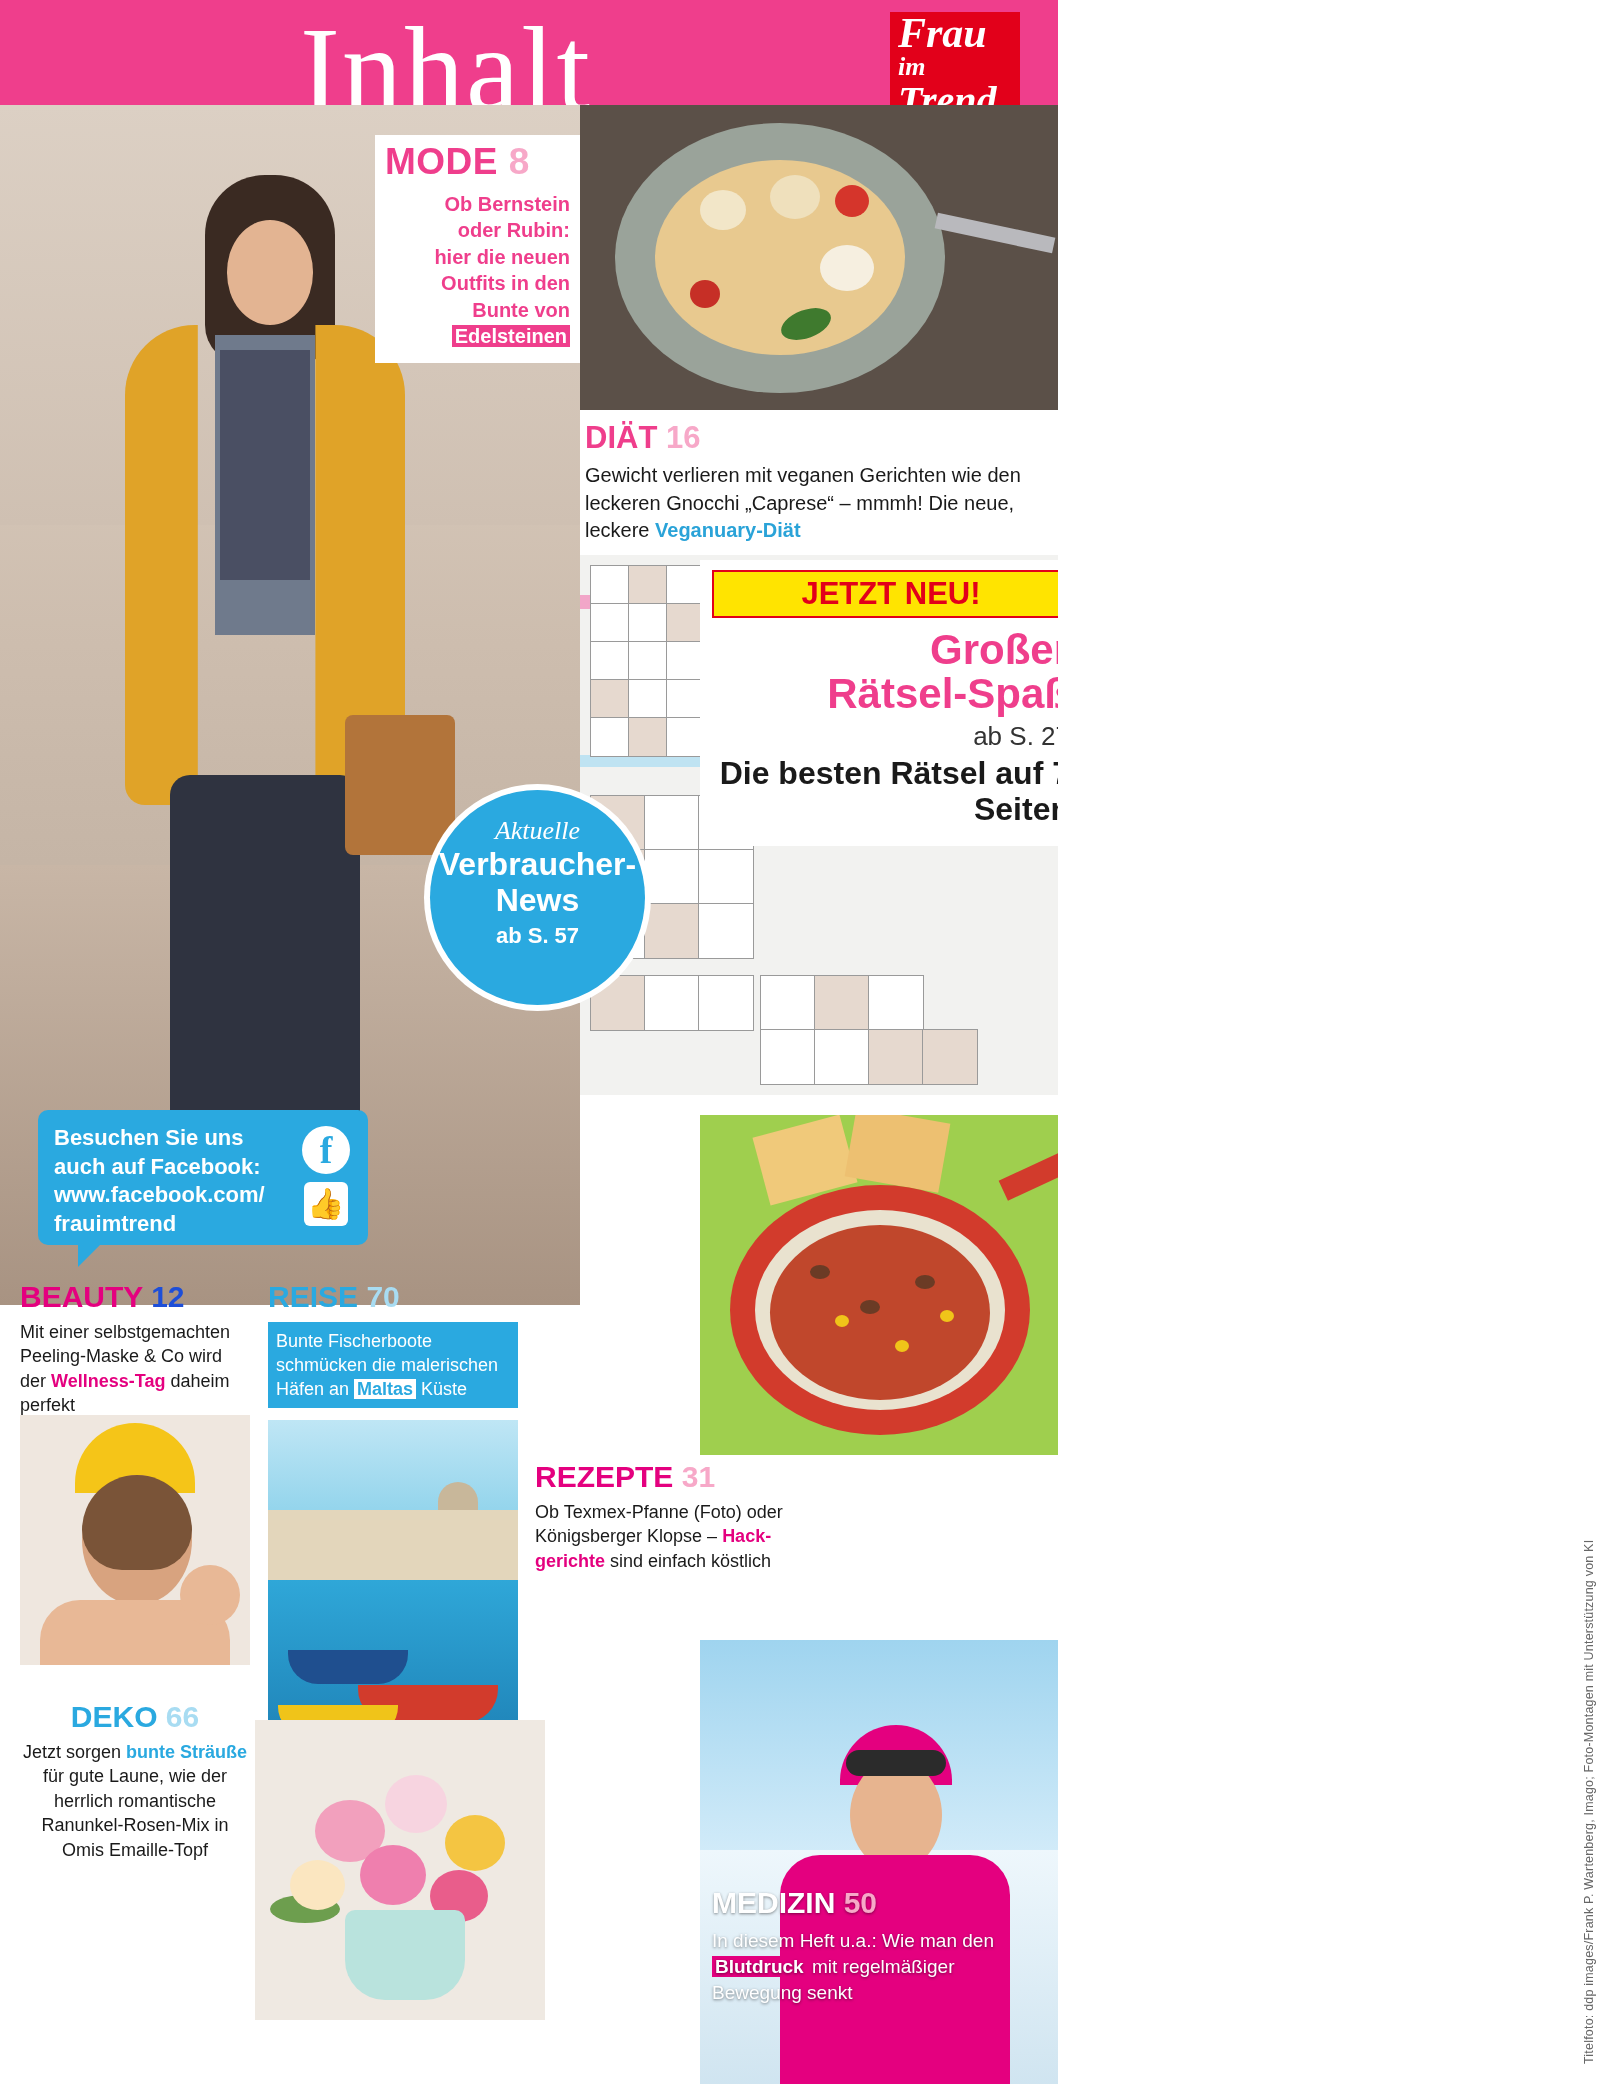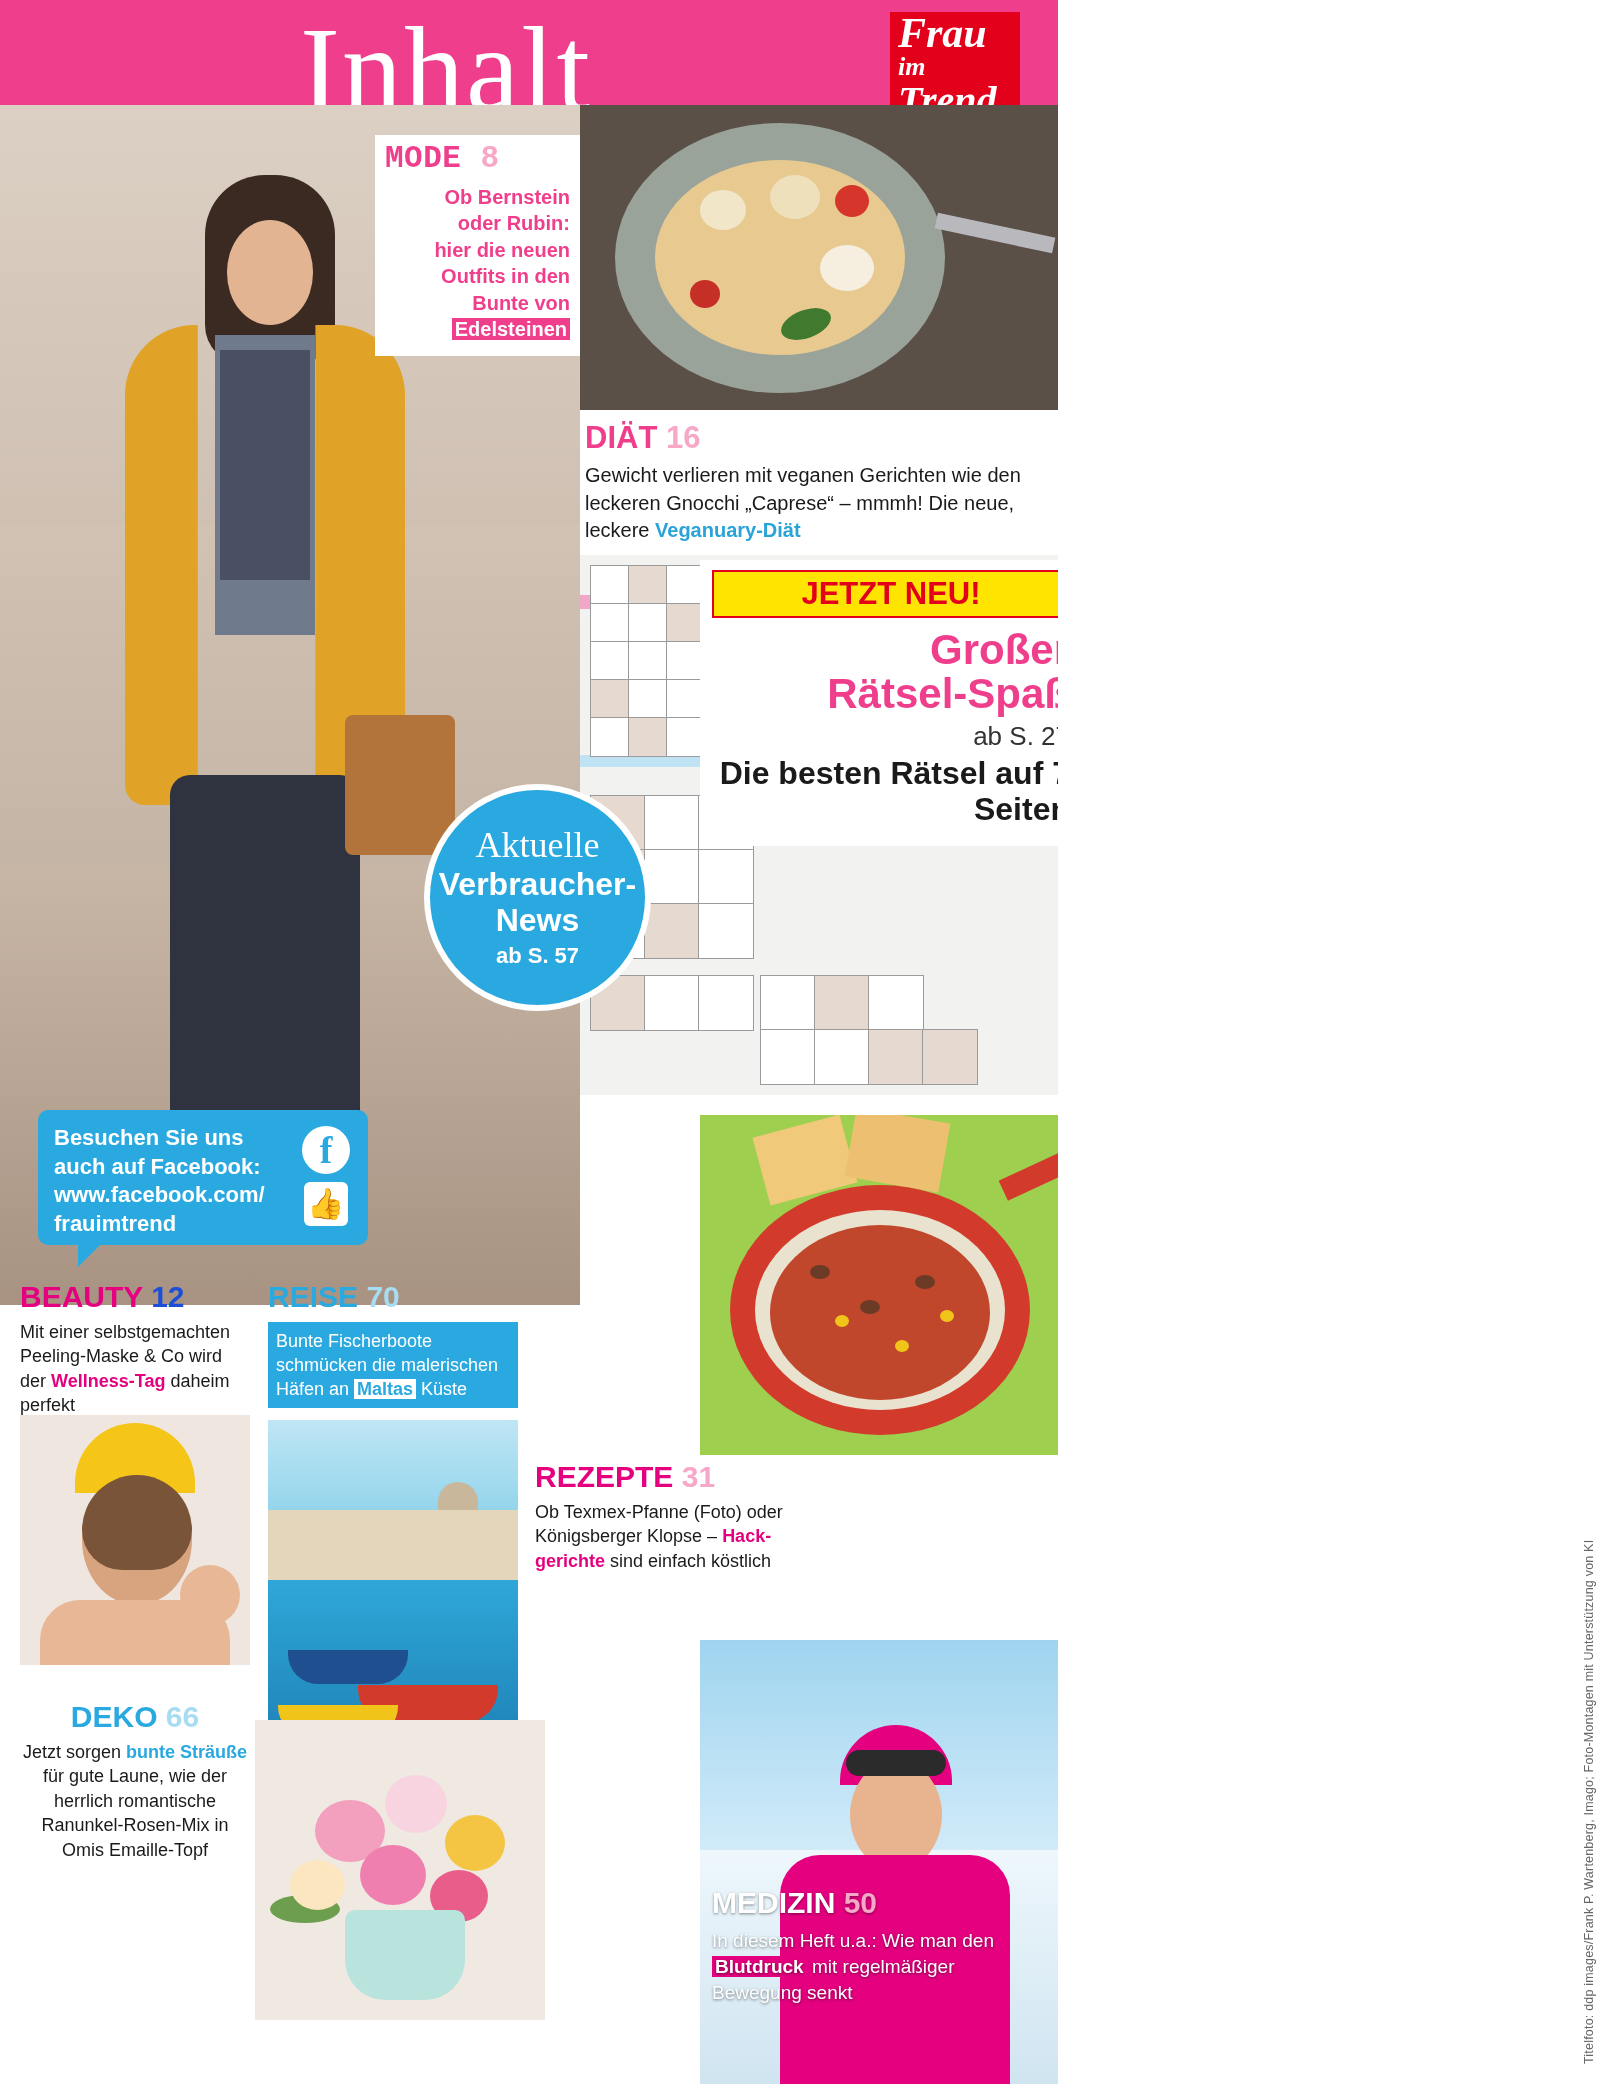--- a/index.html
+++ b/index.html
@@ -28,21 +28,21 @@
   .ff-coat{position:absolute;left:30px;top:150px;width:280px;height:480px;background:#e0a328;border-radius:70px 70px 20px 20px;}
   .ff-coat2{position:absolute;left:120px;top:160px;width:100px;height:300px;background:#6f7a8c;}
   .ff-coat3{position:absolute;left:125px;top:175px;width:90px;height:230px;background:#4a4f63;}
   .ff-pants{position:absolute;left:75px;top:600px;width:190px;height:420px;background:#2f3340;border-radius:20px 20px 10px 10px;}
   .ff-bag{position:absolute;left:250px;top:540px;width:110px;height:140px;background:#b2743a;border-radius:8px;}
   .ff-shoe{position:absolute;left:60px;top:1000px;width:120px;height:40px;background:#d9d9d9;border-radius:20px;}
   .ff-shoe2{position:absolute;left:160px;top:1010px;width:110px;height:36px;background:#cfcfcf;border-radius:18px;}
 
   
   .mode-box{position:absolute;left:375px;top:135px;width:185px;padding:6px 10px 14px 10px;background:#ffffff;}
-  .mode-title{font-size:31px;font-weight:bold;color:#ef3e8c;letter-spacing:.5px;font-family:Liberation Mono, monospace;}
+  .mode-title{font-size:37px;font-weight:bold;color:#ef3e8c;letter-spacing:.5px;}
   .mode-title .pg{color:#f7a8c8;font-weight:bold;}
   .mode-lines{margin-top:8px;font-size:20px;line-height:1.32;color:#ef3e8c;font-weight:bold;text-align:right;}
   .mode-lines .hl{color:#ffffff;background:#ef3e8c;padding:0 3px;}
 
   
   .photo-gnocchi{position:absolute;left:580px;top:105px;width:478px;height:305px;background:#5b5048;overflow:hidden;}
   .gn-plate{position:absolute;left:35px;top:18px;width:330px;height:270px;border-radius:50%;background:#9aa39a;}
   .gn-food{position:absolute;left:75px;top:55px;width:250px;height:195px;border-radius:50%;background:#e8c98f;}
   .gn-b1{position:absolute;left:120px;top:85px;width:46px;height:40px;border-radius:50%;background:#f2e6c8;}
   .gn-b2{position:absolute;left:190px;top:70px;width:50px;height:44px;border-radius:50%;background:#efe0bc;}
@@ -69,21 +69,21 @@
 
   
   .jn{position:absolute;left:700px;top:560px;width:358px;padding:10px 12px 18px 12px;background:#ffffff;}
   .jn-badge{display:block;background:#ffe400;color:#e2001a;font-size:31px;font-weight:bold;text-align:center;padding:4px 0;border:2px solid #e2001a;}
   .jn h2{margin:10px 0 0 0;text-align:right;font-size:42px;line-height:1.04;color:#ef3e8c;font-weight:bold;}
   .jn .ab{display:block;text-align:right;font-size:26px;color:#333;margin-top:6px;}
   .jn .besten{display:block;text-align:right;font-size:32px;font-weight:bold;color:#1a1a1a;line-height:1.12;margin-top:4px;}
 
   
   .circle-blue{position:absolute;left:430px;top:790px;width:215px;height:215px;border-radius:50%;background:#2aa9e0;color:#fff;text-align:center;box-shadow:0 0 0 6px #fff;}
-  .circle-blue .c1{display:block;font-family:"Liberation Serif",serif;font-size:36px;margin-top:34px;}
+  .circle-blue .c1{display:block;font-family:"Liberation Serif",serif;font-style:italic;font-size:26px;margin-top:26px;}
   .circle-blue .c2{display:block;font-size:32px;font-weight:bold;line-height:1.05;margin-top:2px;}
   .circle-blue .c3{display:block;font-size:22px;font-weight:bold;margin-top:6px;}
 
   
   .circle-pink{position:absolute;left:520px;top:1065px;width:210px;height:210px;border-radius:50%;background:#e6007e;color:#fff;text-align:center;box-shadow:0 0 0 6px #fff;}
   .circle-pink .p1{display:block;font-size:31px;font-weight:bold;margin-top:30px;}
   .circle-pink .p2{display:block;font-family:"Liberation Serif",serif;font-style:italic;font-size:34px;line-height:1.05;}
   .circle-pink .p3{display:block;font-size:20px;font-weight:bold;margin-top:6px;}
 
   

